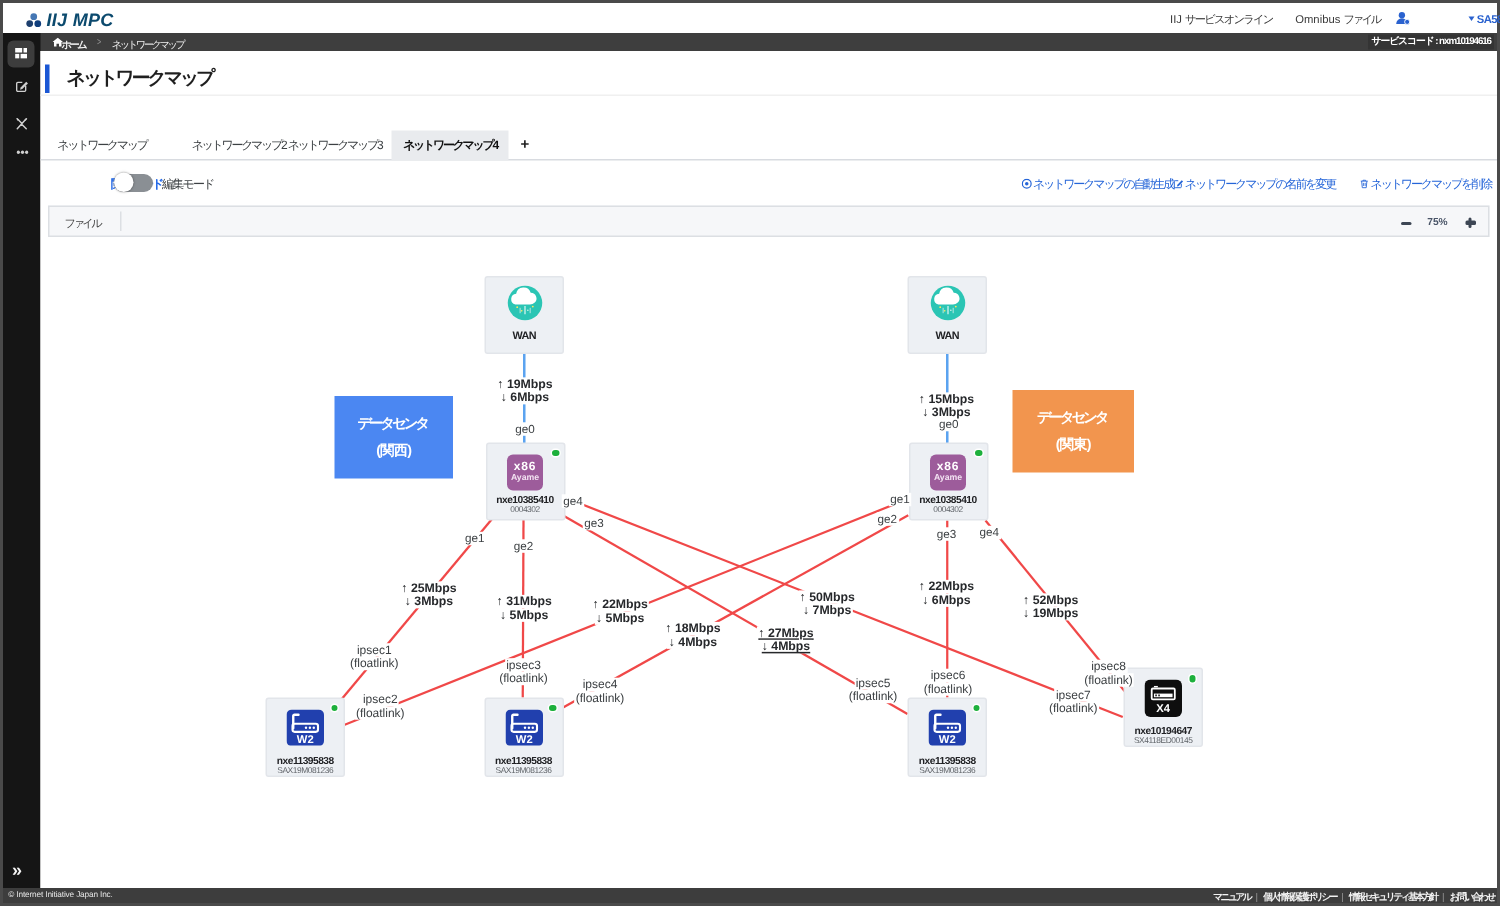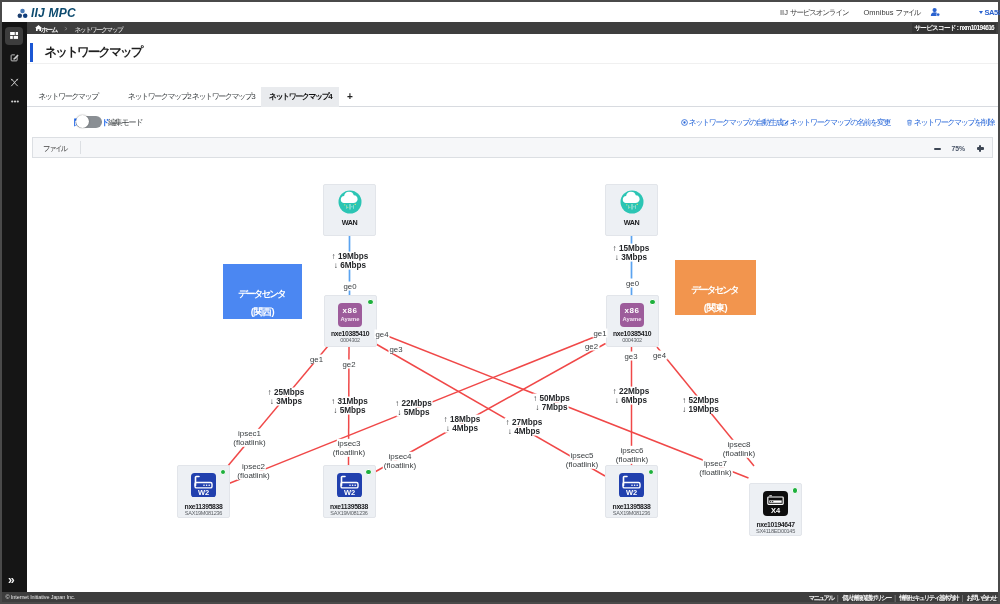--- a/index.html
+++ b/index.html
@@ -51,21 +51,21 @@
 #tbsep { position:absolute; left:46.5px; top:3px; width:1px; height:13px; background:#dcdfe3; }
 
 
 #canvas { position:absolute; left:0; top:0; width:996px; height:600px; }
 
 
 .node { position:absolute; width:53px; background:#edf0f4; border:0.5px solid #e2e5ea; border-radius:2px; text-align:center; }
 .nname { font-size:6.8px; font-weight:bold; color:#202124; letter-spacing:-0.34px; }
 .nserial { font-size:5.6px; color:#5f6368; letter-spacing:-0.29px; }
 .gdot { position:absolute; width:6.5px; height:6.5px; border-radius:50%; background:#1db03c; border:1px solid #fff; }
-.dc { position:absolute; width:79px; height:55px; color:#fff; font-weight:bold; font-size:9.5px; text-align:center; display:flex; flex-direction:column; justify-content:flex-end; gap:5px; }
+.dc { position:absolute; width:79px; height:55px; color:#fff; font-weight:bold; font-size:9.5px; text-align:center; display:flex; flex-direction:column; justify-content:center; gap:5px; }
 .dc span:first-child { letter-spacing:-1.92px; margin-left:-1.9px; }
 .dc span:last-child { letter-spacing:-0.5px; }
 
 
 .mlab { position:absolute; transform:translate(-50%,-50%); text-align:center; white-space:nowrap; line-height:1.15; z-index:5; }
 .mlab span { background:#fff; padding:0 1px; }
 .port { font-size:7.8px; color:#3c4043; }
 .bw { font-size:8.2px; font-weight:bold; color:#26282b; }
 .ips { font-size:8px; color:#3c4043; }
 
@@ -283,21 +283,21 @@
         <circle cx="13" cy="12.2" r="0.8" fill="#fff"></circle>
           <circle cx="15.6" cy="12.2" r="0.8" fill="#fff"></circle>
           <circle cx="18.2" cy="12.2" r="0.8" fill="#fff"></circle>
         <text x="12.5" y="22" font-size="7.5" font-weight="bold" fill="#fff" text-anchor="middle" font-family="Liberation Sans, sans-serif">W2</text>
       </svg>
       <div class="nname" style="margin-top:1.5px;">nxe11395838</div>
       <div class="nserial">SAX19M081236</div>
       <div class="gdot" style="right:3px; top:3px;"></div>
     </div>
 
-    <div class="node" style="left:747px; top:481px; height:53px;">
+    <div class="node" style="left:747px; top:443px; height:53px;">
       <svg style="margin-top:7px;" width="25" height="25" viewBox="0 0 25 25">
         <rect x="0" y="0" width="25" height="25" rx="4" fill="#0e0e0e"></rect>
         <rect x="4.8" y="6" width="15.4" height="7.3" rx="0.8" fill="none" stroke="#fff" stroke-width="1.2"></rect>
         <rect x="6.3" y="9.4" width="12.4" height="2.4" fill="#fff"></rect>
         <rect x="7.2" y="10" width="1" height="1.2" fill="#0e0e0e"></rect>
         <rect x="9.2" y="10" width="1" height="1.2" fill="#0e0e0e"></rect>
         <rect x="6.3" y="4.3" width="2.6" height="0.9" fill="#fff"></rect>
         <text x="12.5" y="21.5" font-size="7.5" font-weight="bold" fill="#fff" text-anchor="middle" font-family="Liberation Sans, sans-serif">X4</text>
       </svg>
       <div class="nname" style="margin-top:1px;">nxe10194647</div>
@@ -310,26 +310,26 @@
     <div class="mlab port" style="left:314.5px; top:358px;"><span>ge1</span></div>
     <div class="mlab port" style="left:347px; top:362.5px;"><span>ge2</span></div>
     <div class="mlab port" style="left:394px; top:348px;"><span>ge3</span></div>
     <div class="mlab port" style="left:380px; top:332.5px;"><span>ge4</span></div>
     <div class="mlab port" style="left:598px; top:331.5px;"><span>ge1</span></div>
     <div class="mlab port" style="left:589.5px; top:345px;"><span>ge2</span></div>
     <div class="mlab port" style="left:629px; top:355px;"><span>ge3</span></div>
     <div class="mlab port" style="left:657.5px; top:354px;"><span>ge4</span></div>
 
     <div class="mlab bw" style="left:348px; top:258.5px;"><span>↑ 19Mbps</span><br><span>↓ 6Mbps</span></div>
-    <div class="mlab bw" style="left:629px; top:251px;"><span>↑ 15Mbps</span><br><span>↓ 3Mbps</span></div>
+    <div class="mlab bw" style="left:629px; top:269px;"><span>↑ 15Mbps</span><br><span>↓ 3Mbps</span></div>
     <div class="mlab bw" style="left:284px; top:394.5px;"><span>↑ 25Mbps</span><br><span>↓ 3Mbps</span></div>
     <div class="mlab bw" style="left:347.5px; top:403.5px;"><span>↑ 31Mbps</span><br><span>↓ 5Mbps</span></div>
     <div class="mlab bw" style="left:411.5px; top:405.5px;"><span>↑ 22Mbps</span><br><span>↓ 5Mbps</span></div>
     <div class="mlab bw" style="left:460px; top:422px;"><span>↑ 18Mbps</span><br><span>↓ 4Mbps</span></div>
-    <div class="mlab bw" style="left:522px; top:425px;"><span>↑ 27Mbps</span><br><span>↓ 4Mbps</span></div>
+    <div class="mlab bw" style="left:522px; top:425px;text-decoration:underline;"><span>↑ 27Mbps</span><br><span>↓ 4Mbps</span></div>
     <div class="mlab bw" style="left:549.5px; top:401px;"><span>↑ 50Mbps</span><br><span>↓ 7Mbps</span></div>
     <div class="mlab bw" style="left:629px; top:393.5px;"><span>↑ 22Mbps</span><br><span>↓ 6Mbps</span></div>
     <div class="mlab bw" style="left:698.5px; top:403px;"><span>↑ 52Mbps</span><br><span>↓ 19Mbps</span></div>
 
     <div class="mlab ips" style="left:247.5px; top:436px;"><span>ipsec1</span><br><span>(floatlink)</span></div>
     <div class="mlab ips" style="left:251.5px; top:469px;"><span>ipsec2</span><br><span>(floatlink)</span></div>
     <div class="mlab ips" style="left:347px; top:445.5px;"><span>ipsec3</span><br><span>(floatlink)</span></div>
     <div class="mlab ips" style="left:398px; top:458.5px;"><span>ipsec4</span><br><span>(floatlink)</span></div>
     <div class="mlab ips" style="left:580px; top:458px;"><span>ipsec5</span><br><span>(floatlink)</span></div>
     <div class="mlab ips" style="left:630px; top:453px;"><span>ipsec6</span><br><span>(floatlink)</span></div>

